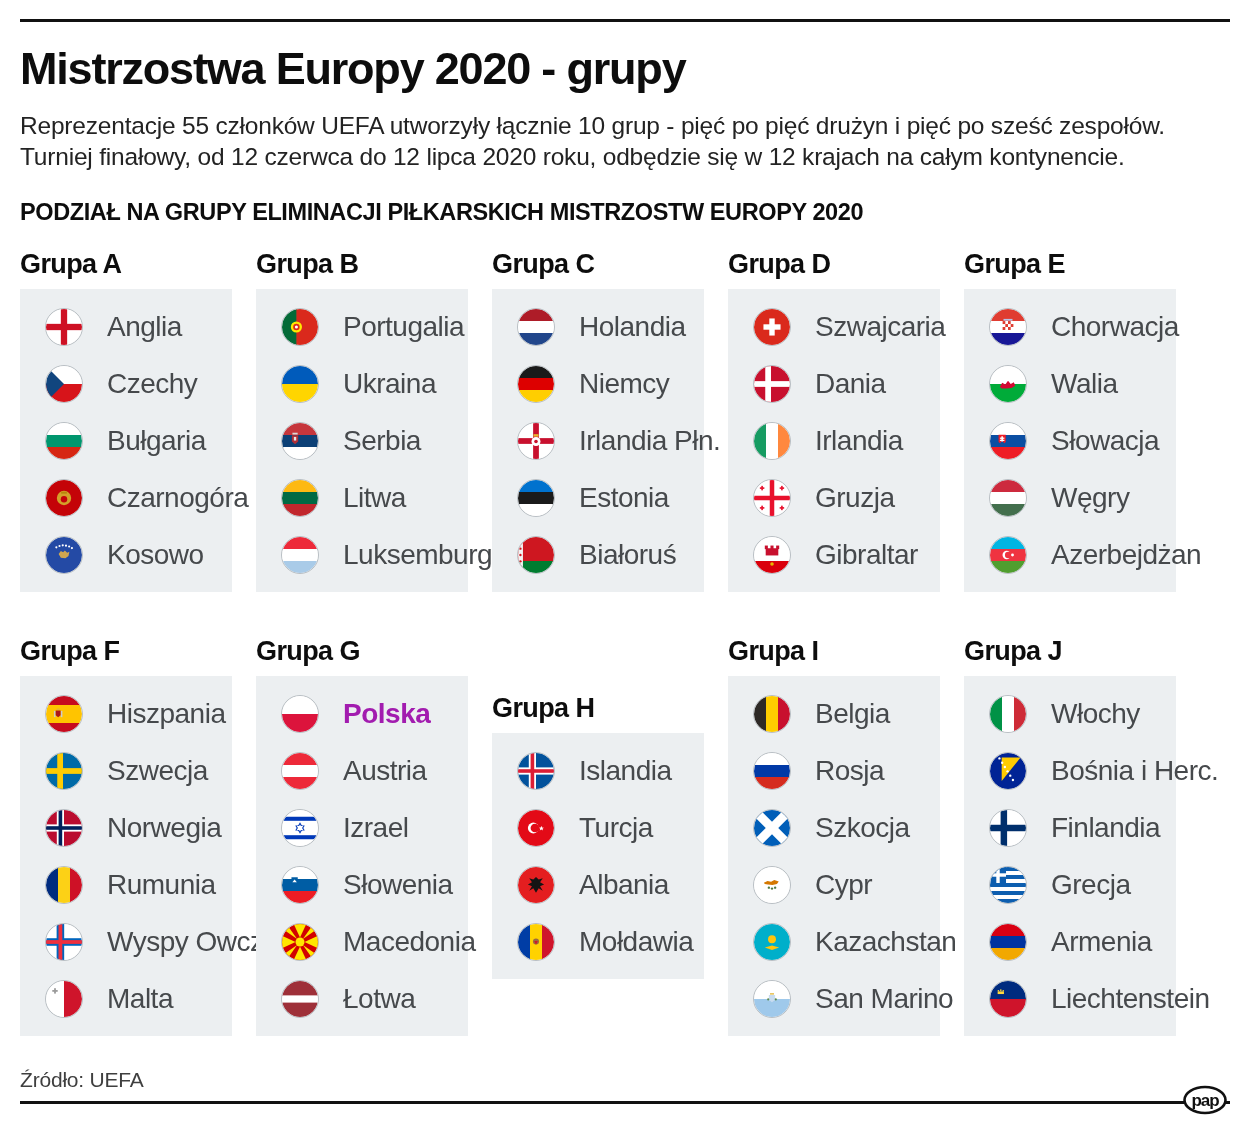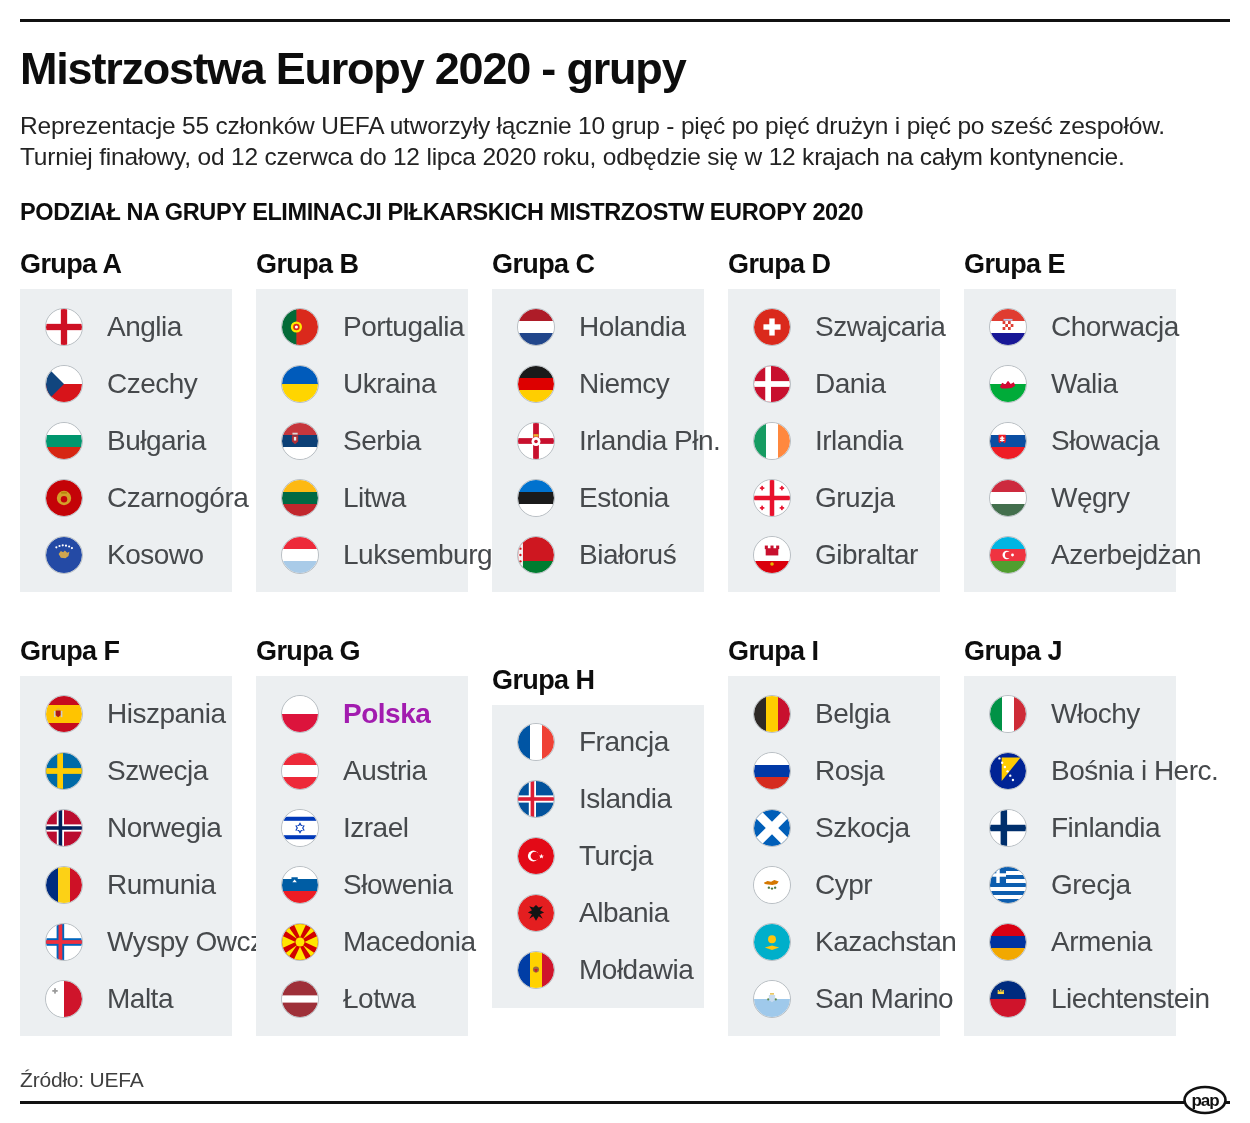--- a/index.html
+++ b/index.html
@@ -783,37 +783,20 @@
           </div>
         </div>
       </div>
       <div class="group">
         <div class="group-title">Grupa H</div>
         <div class="group-card">
           <div class="team">
             <span class="flag">
               <svg viewBox="0 0 40 40">
                 <defs>
-                  <clipPath id="fc37">
-                    <circle cx="20" cy="20" r="20"></circle>
-                  </clipPath>
-                </defs>
-                <g clip-path="url(#fc37)">
-                  <rect x="0" y="-0.5" width="13.933333333333332" height="41" fill="#0055a4"></rect>
-                  <rect x="13.333333333333332" y="-0.5" width="13.933333333333332" height="41" fill="#ffffff"></rect>
-                  <rect x="26.666666666666664" y="-0.5" width="13.933333333333332" height="41" fill="#ef4135"></rect>
-                </g>
-              </svg>
-            </span>
-            <span class="team-name">Francja</span>
-          </div>
-          <div class="team">
-            <span class="flag">
-              <svg viewBox="0 0 40 40">
-                <defs>
                   <clipPath id="fc38">
                     <circle cx="20" cy="20" r="20"></circle>
                   </clipPath>
                 </defs>
                 <g clip-path="url(#fc38)">
                   <rect x="-0.5" y="0" width="41" height="40.6" fill="#02529c"></rect>
                   <rect x="0" y="16" width="40" height="8" fill="#ffffff"></rect>
                   <rect x="12" y="0" width="8" height="40" fill="#ffffff"></rect>
                   <rect x="0" y="18" width="40" height="4" fill="#dc1e35"></rect>
                   <rect x="14" y="0" width="4" height="40" fill="#dc1e35"></rect>

